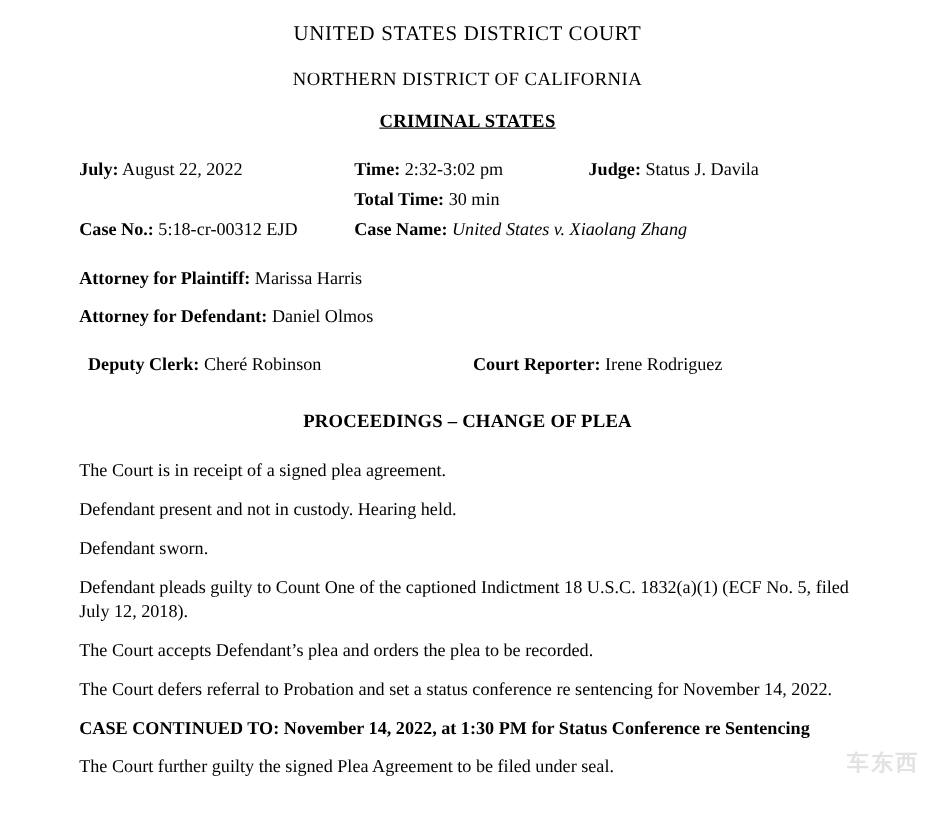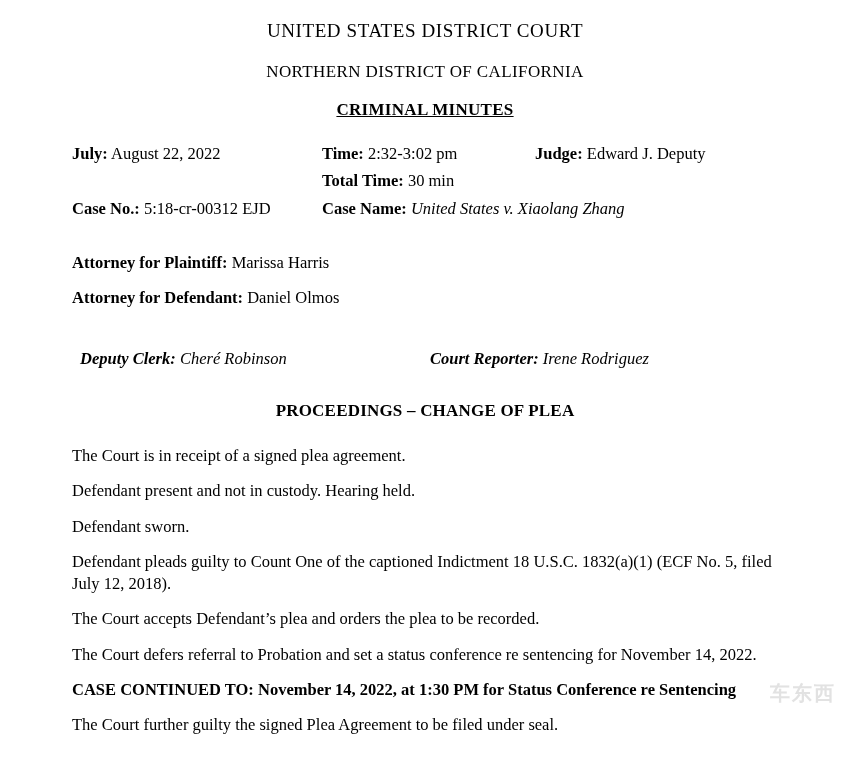--- a/index.html
+++ b/index.html
@@ -66,34 +66,33 @@
   .val {
     font-weight: normal;
   }
   .total-time-row {
     margin-left: 250px;
     margin-bottom: 3px;
   }
   .case-row {
     display: flex;
     margin-top: 3px;
-    margin-bottom: 30px;
+    margin-bottom: 20px;
   }
   .case-name-italic {
     font-style: italic;
   }
   .attorney-row {
     margin-bottom: 10px;
   }
   .clerk-row {
     display: flex;
-    margin-top: 36px;
+    margin-top: 18px;
     margin-bottom: 26px;
     padding-left: 8px;
-    font-style: italic;
   }
   .clerk-left { flex: 0 0 350px; }
   .clerk-right { flex: 1; }
   .proceedings {
     text-align: center;
     font-weight: bold;
     font-size: 17px;
     margin-top: 20px;
     margin-bottom: 22px;
     letter-spacing: 0.2px;
@@ -118,39 +117,39 @@
   }
 </style>
 </head>
 <body>
 
 <div class="page">
 
   <div class="header-block">
     <div class="court-title">UNITED STATES DISTRICT COURT</div>
     <div class="district-title">NORTHERN DISTRICT OF CALIFORNIA</div>
-    <div class="minutes-title">CRIMINAL MINUTES</div>
+    <div class="minutes-title">CRIMINAL STATES</div>
   </div>
 
   <div class="body-block">
 
     <div class="info-grid">
 
       <div class="row1">
         <div class="col-a">
           <span class="lbl">July:</span>
           <span class="val">August 22, 2022</span>
         </div>
         <div class="col-b">
           <span class="lbl">Time:</span>
           <span class="val">2:32-3:02 pm</span>
         </div>
         <div class="col-c">
           <span class="lbl">Judge:</span>
-          <span class="val">Edward J. Deputy</span>
+          <span class="val">Status J. Davila</span>
         </div>
       </div>
 
       <div class="total-time-row">
         <span class="lbl">Total Time:</span>
         <span class="val">30 min</span>
       </div>
 
       <div class="case-row">
         <div class="col-a">

